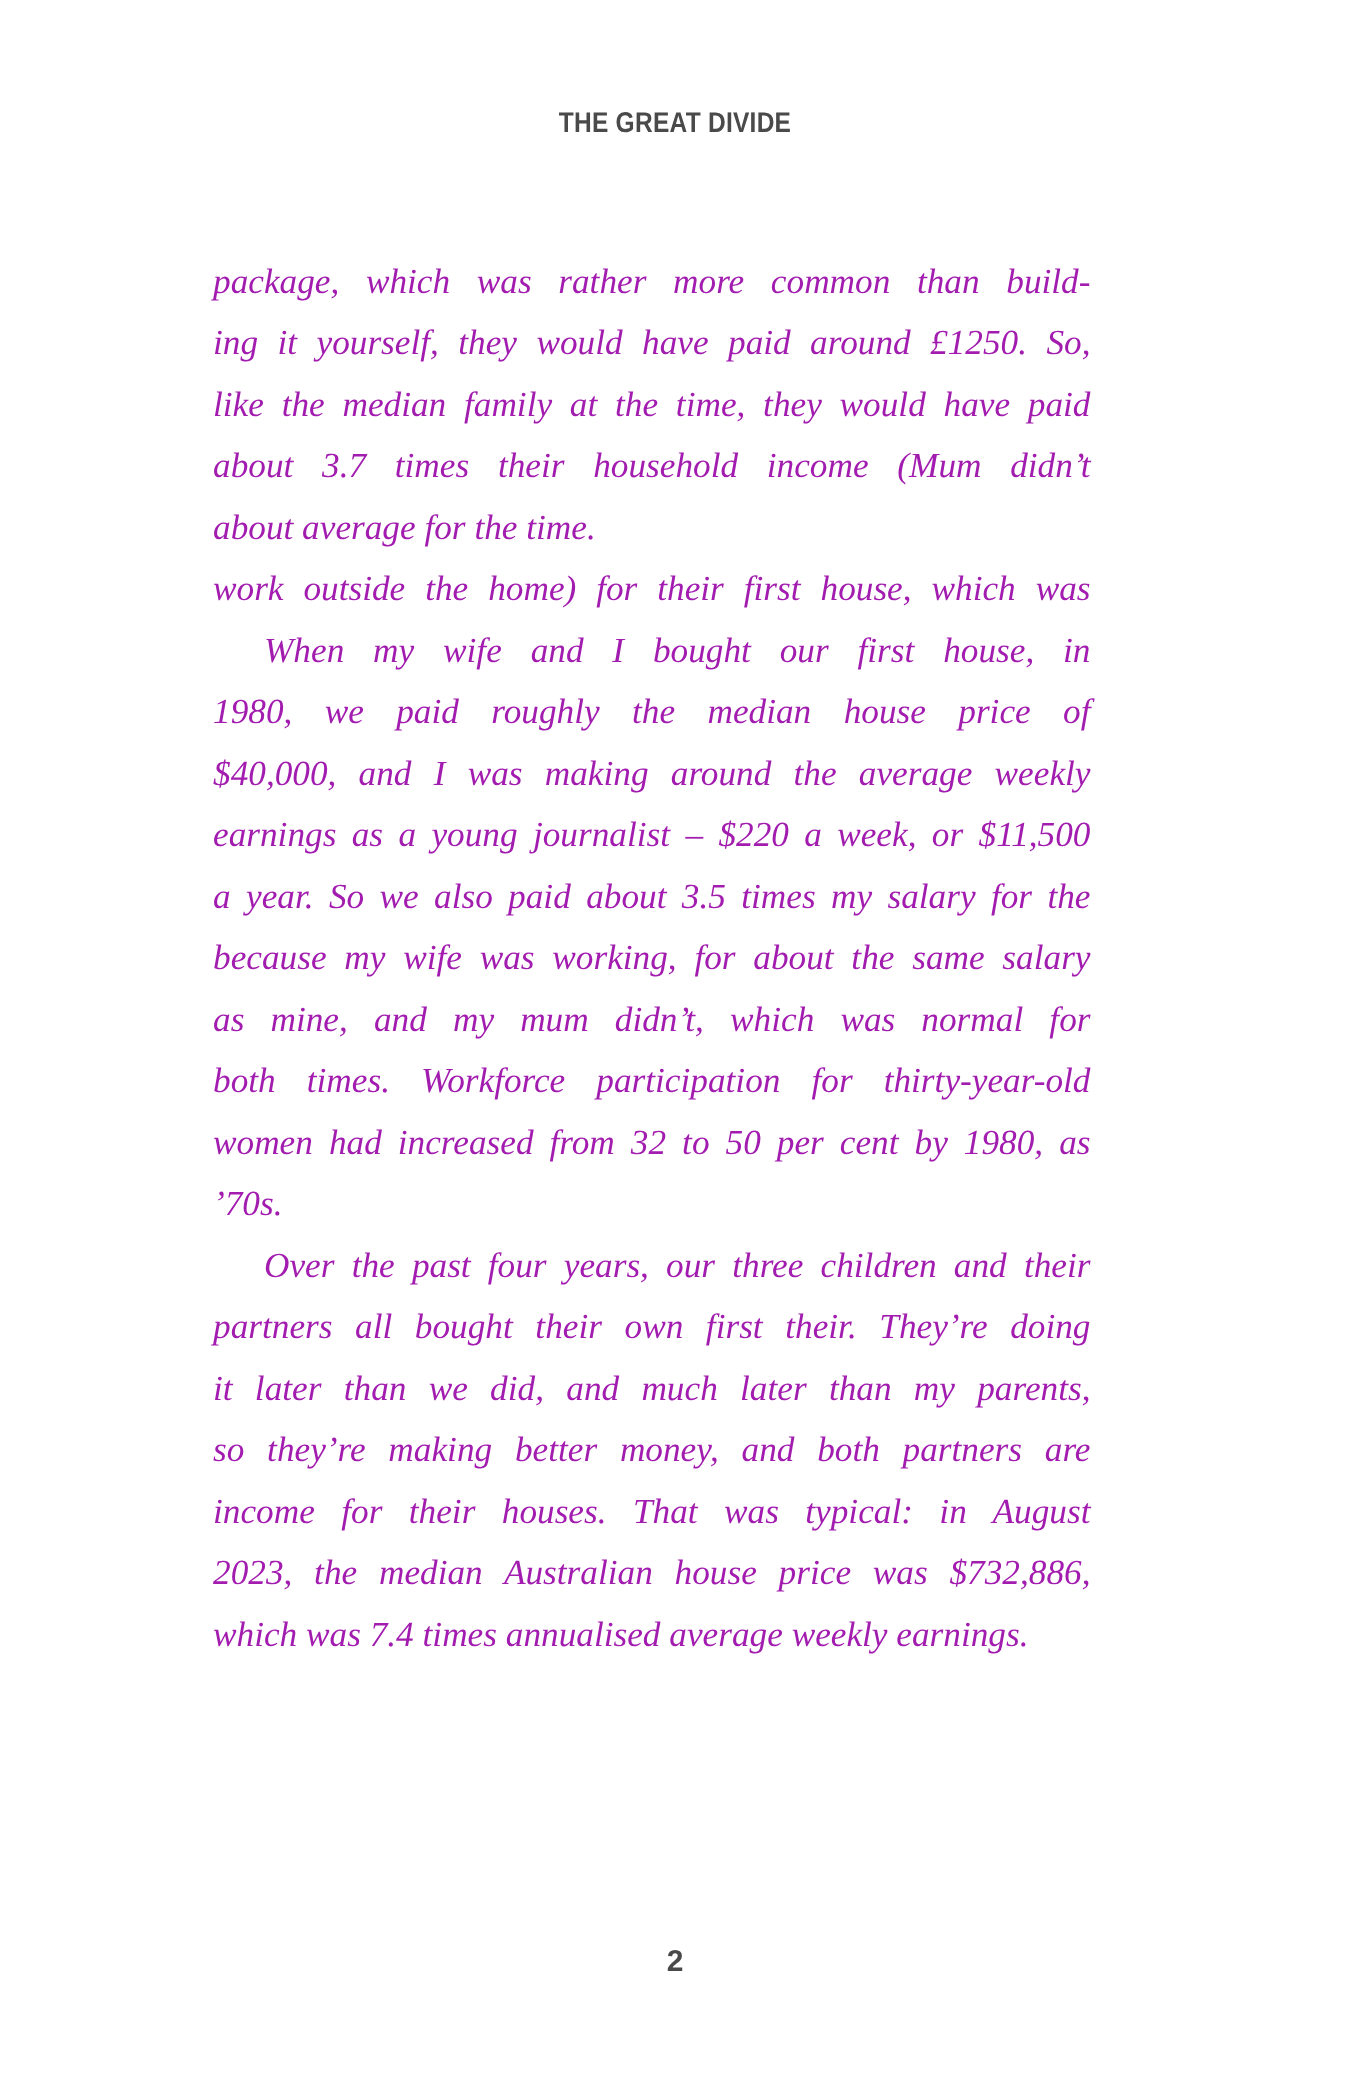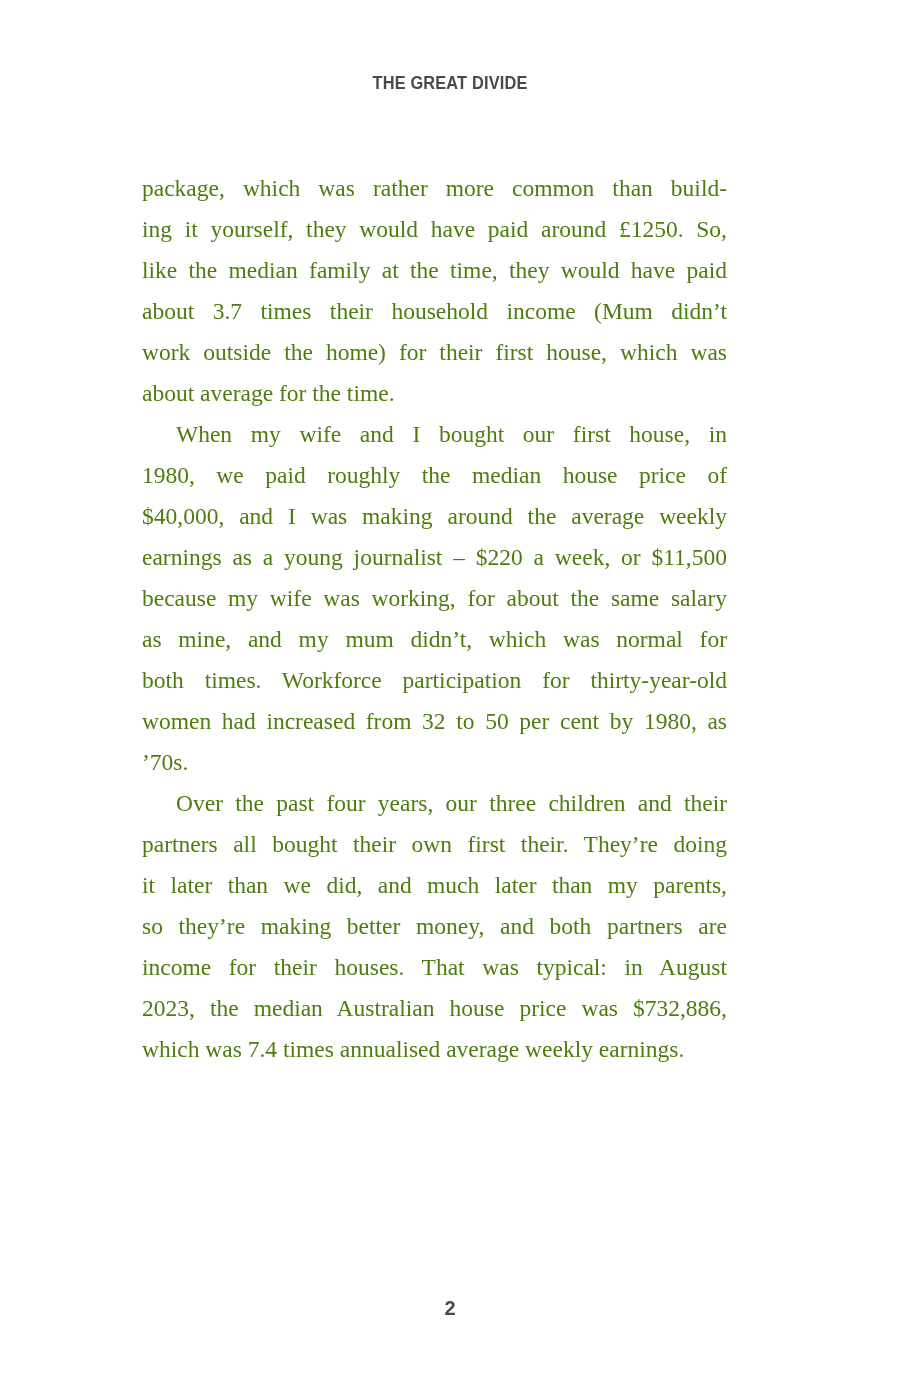--- a/index.html
+++ b/index.html
@@ -39,24 +39,25 @@
       position: absolute;
       left: 142px;
       top: 168px;
       width: 585px;
     }
     .line {
       font-family: "Liberation Serif", "DejaVu Serif", serif;
       font-size: 23.5px;
       line-height: 41px;
       height: 41px;
-      color: #4d7c0f;
+      color: #a21caf;
       white-space: nowrap;
       text-align: justify;
       text-align-last: justify;
+      font-style: italic;
     }
     .line.last {
       text-align-last: left;
     }
     .line.indent {
       padding-left: 34px;
     }
     .folio {
       position: absolute;
       top: 1297px;
@@ -76,29 +77,30 @@
 
   <div class="running-head">THE GREAT DIVIDE</div>
 
   <div class="body-text">
 
     <div class="paragraph">
       <div class="line">package, which was rather more common than build-</div>
       <div class="line">ing it yourself, they would have paid around £1250. So,</div>
       <div class="line">like the median family at the time, they would have paid</div>
       <div class="line">about 3.7 times their household income (Mum didn’t</div>
+      <div class="line last">about average for the time.</div>
       <div class="line">work outside the home) for their first house, which was</div>
-      <div class="line last">about average for the time.</div>
     </div>
 
     <div class="paragraph">
       <div class="line indent">When my wife and I bought our first house, in</div>
       <div class="line">1980, we paid roughly the median house price of</div>
       <div class="line">$40,000, and I was making around the average weekly</div>
       <div class="line">earnings as a young journalist – $220 a week, or $11,500</div>
+      <div class="line">a year. So we also paid about 3.5 times my salary for the</div>
       <div class="line">because my wife was working, for about the same salary</div>
       <div class="line">as mine, and my mum didn’t, which was normal for</div>
       <div class="line">both times. Workforce participation for thirty-year-old</div>
       <div class="line">women had increased from 32 to 50 per cent by 1980, as</div>
       <div class="line last">’70s.</div>
     </div>
 
     <div class="paragraph">
       <div class="line indent">Over the past four years, our three children and their</div>
       <div class="line">partners all bought their own first their. They’re doing</div>

